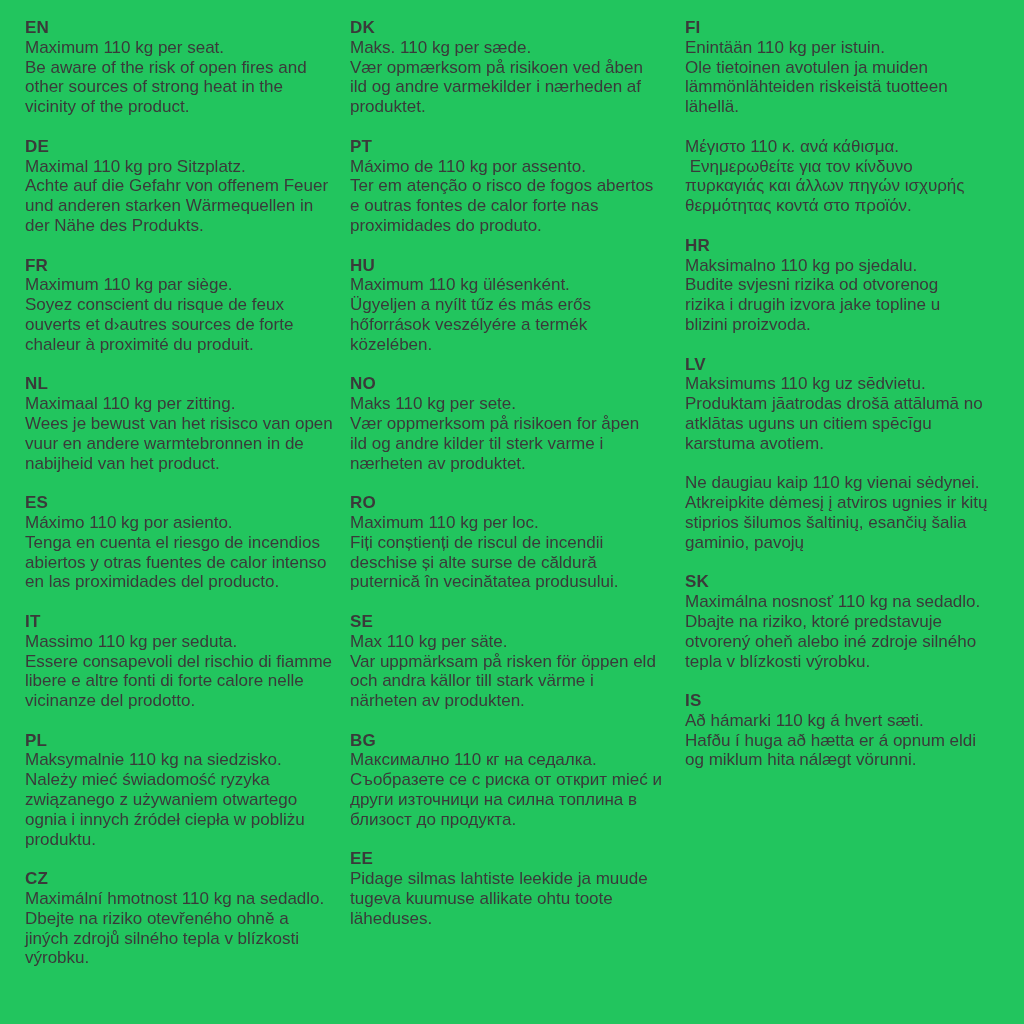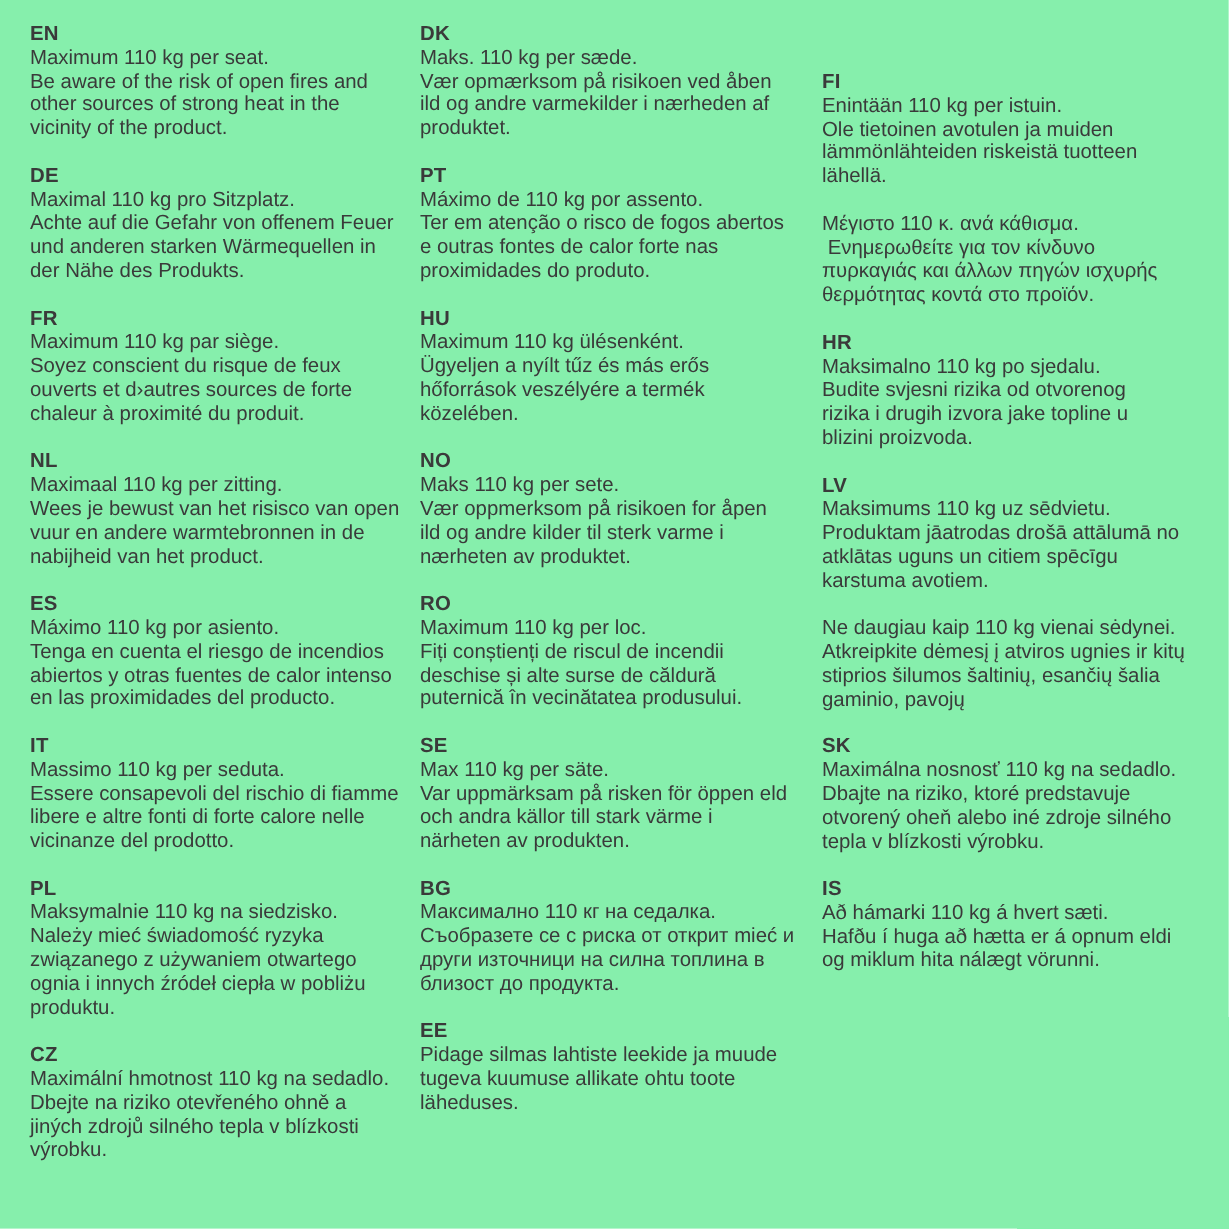--- a/index.html
+++ b/index.html
@@ -4,36 +4,36 @@
 <style>
   html, body {
     margin: 0;
     padding: 0;
     background: #ffffff;
   }
   .page {
     position: relative;
     width: 1024px;
     height: 1024px;
-    background: #86efac;
+    background: #22c55e;
     box-sizing: border-box;
     padding: 18px 0 0 25px;
     display: flex;
     font-family: "Liberation Sans", "DejaVu Sans", sans-serif;
     font-size: 17px;
     line-height: 19.8px;
     color: #3a3a3a;
     overflow: hidden;
   }
   .column {
     flex: 0 0 auto;
   }
   .column-1 { width: 325px; }
   .column-2 { width: 335px; }
-  .column-3 { width: 314px; margin-top: 40px; }
+  .column-3 { width: 314px; }
   .block {
     margin: 0 0 19.8px 0;
   }
   .lang-code {
     font-weight: 700;
     letter-spacing: 0.2px;
   }
   .line {
     white-space: pre;
   }

